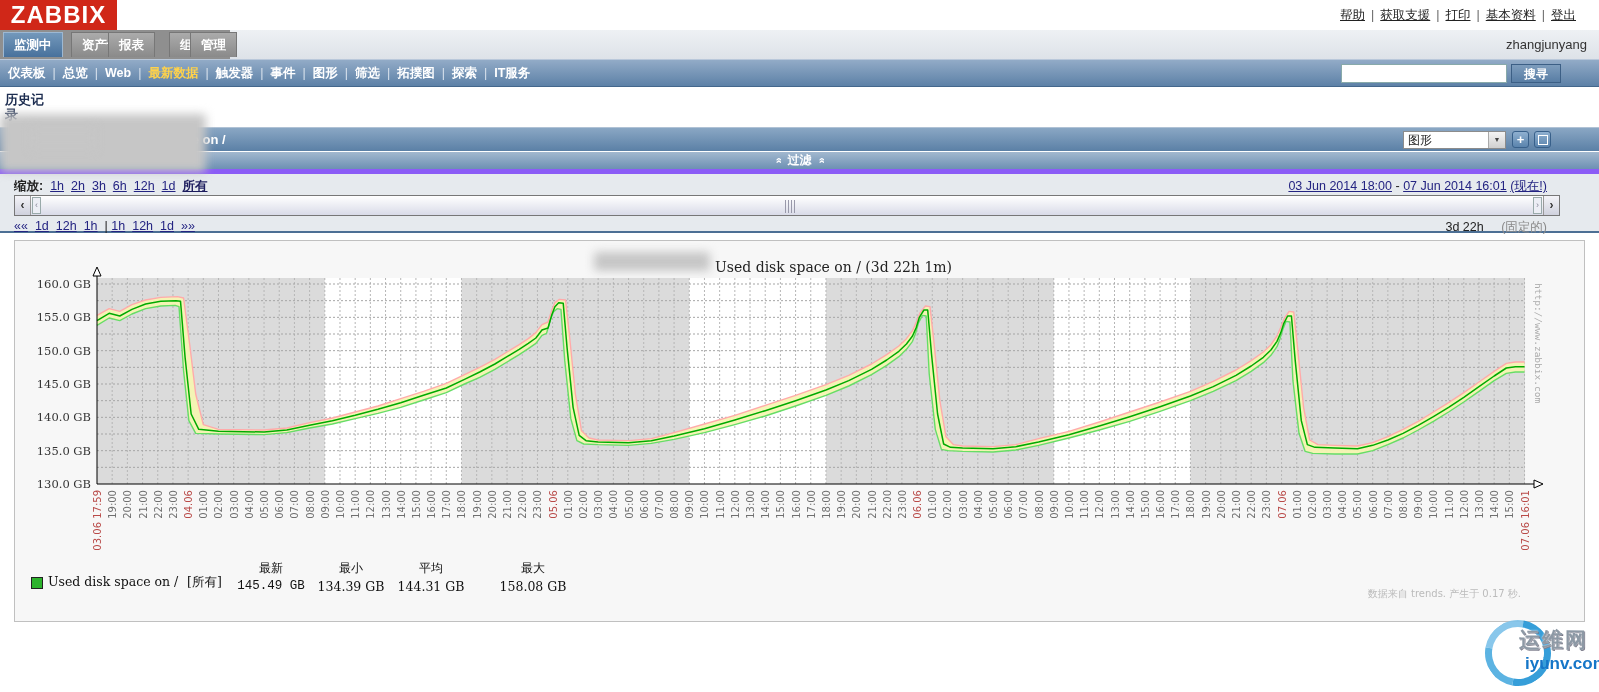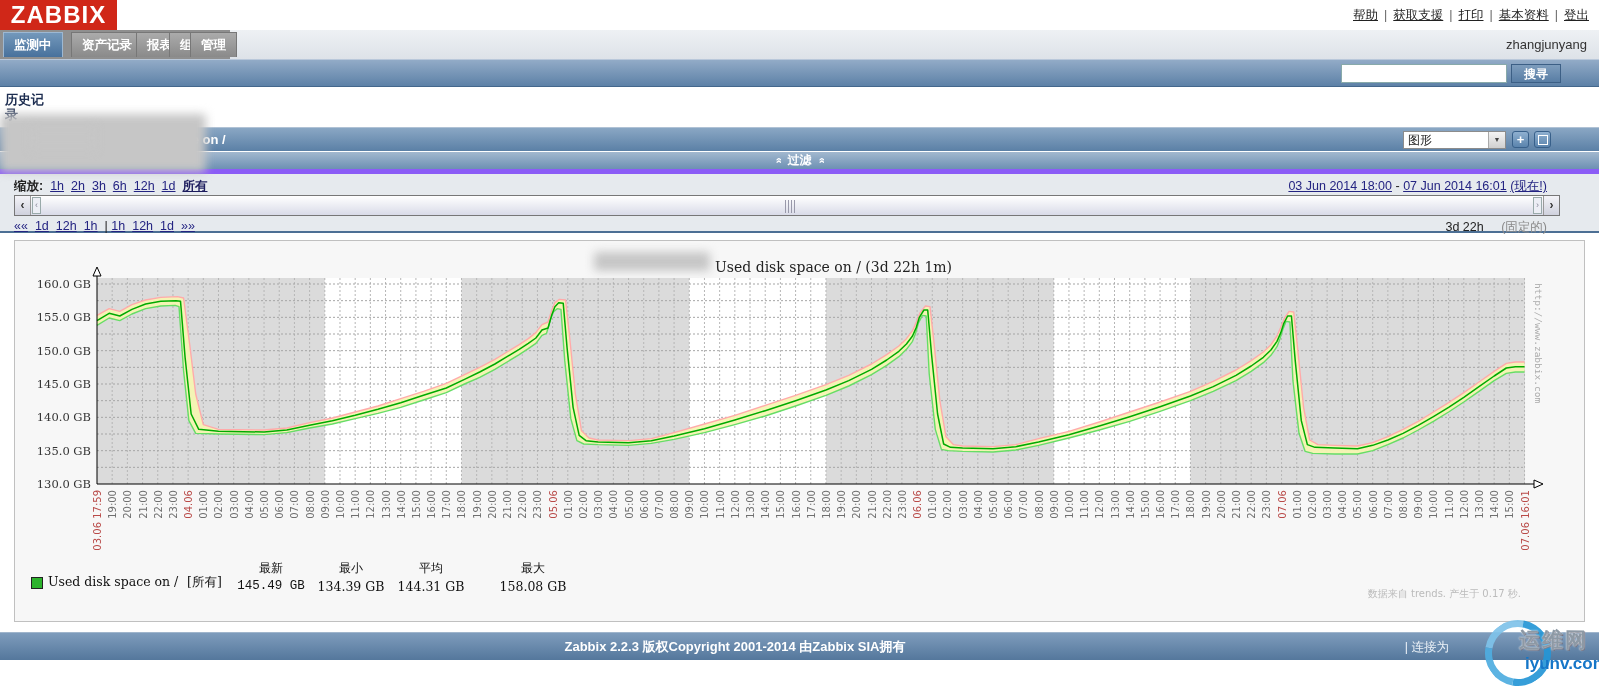--- a/index.html
+++ b/index.html
@@ -3,21 +3,21 @@
 <meta charset="utf-8">
 <style>
   html,body{margin:0;padding:0;background:#fff;}
   body{font-family:"Liberation Sans",sans-serif;}
   #page{position:relative;width:1599px;height:692px;background:#fff;overflow:hidden;padding-left:32px;}
 
   
   .topbar{position:absolute;left:0;top:0;width:1599px;height:30px;background:#fff;}
   .logo{position:absolute;left:0;top:0;width:117px;height:30px;background:#d02718;color:#fff;
         font-size:24px;font-weight:bold;letter-spacing:1px;line-height:30px;text-align:center;}
-  .toplinks{position:absolute;right:10px;top:7px;font-size:12.5px;color:#333;margin-left:37px;}
+  .toplinks{position:absolute;right:23px;top:7px;font-size:12.5px;color:#333;margin-left:37px;}
   .toplinks a{color:#222;text-decoration:underline;cursor:pointer;}
   .toplinks .sep{color:#666;margin:0 6px;text-decoration:none;}
 
   
   .tabsrow{position:absolute;left:0;top:30px;width:1599px;height:29px;
            background:linear-gradient(#eef1f4,#dde2e8);}
   .tabstrip{position:absolute;left:0;top:0;width:230px;height:29px;background:#8f8f8f;}
   .tab{position:absolute;top:2px;height:25px;line-height:25px;padding:0 10px;color:#fff;
        font-size:12.5px;font-weight:bold;background:linear-gradient(#ababab,#8a8a8a);
        border:1px solid #777;border-bottom:none;box-sizing:border-box;cursor:pointer;}
@@ -131,27 +131,30 @@
     <div class="logo">ZABBIX</div>
     <div class="toplinks">
       <a>帮助</a><span class="sep">|</span><a>获取支援</a><span class="sep">|</span><a>打印</a><span class="sep">|</span><a>基本资料</a><span class="sep">|</span><a>登出</a>
     </div>
   </div>
 
   <div class="tabsrow">
     <div class="tabstrip"></div>
     <div class="tab active" style="left:3px;">监测中</div>
     <div class="tab" style="left:54px;margin-left:17px;">资产记录</div>
-    <div class="tab" style="left:136px;">报表</div>
+    <div class="tab" style="left:108px;">报表</div>
     <div class="tab" style="left:169px;">组态</div>
     <div class="tab" style="left:190px;">管理</div>
     <div class="username">zhangjunyang</div>
   </div>
 
   <div class="menubar">
+    <div class="menuitems">
+      <a>仪表板</a><span class="sep">|</span><a>总览</a><span class="sep">|</span><a>Web</a><span class="sep">|</span><a class="selected">最新数据</a><span class="sep">|</span><a>触发器</a><span class="sep">|</span><a>事件</a><span class="sep">|</span><a>图形</a><span class="sep">|</span><a>筛选</a><span class="sep">|</span><a>拓撲图</a><span class="sep">|</span><a>探索</a><span class="sep">|</span><a>IT服务</a>
+    </div>
     <input class="searchbox" value="" style="">
     <div class="searchbtn">搜寻</div>
   </div>
 
   <div class="sidelabel">历史记录</div>
 
   <div class="titlebar">
     <div class="titletext">Used disk space on /</div>
     <div class="graphselect">
       <span class="gtxt">图形</span>
@@ -438,24 +441,20 @@
         <div class="sh">最大</div>
         <div class="sv">158.08 GB</div>
       </div>
     </div>
     <div class="blurbox" style="left:579px;top:11px;width:116px;height:19px;"></div>
   </div>
 
   <div class="blurbox" style="left:0;top:114px;width:206px;height:58px;"></div>
   <div class="blurbox" style="left:30px;top:126px;width:66px;height:24px;"></div>
 
-  <div class="footer">
-    <div class="footertext">Zabbix 2.2.3 版权Copyright 2001-2014 由Zabbix SIA拥有</div>
-    <div class="conntext">| 连接为</div>
-  </div>
 
   <div class="wm">
     <div class="ring"></div>
     <div class="site">运维网</div>
     <div class="url">iyunv.com</div>
   </div>
 
 </div>
 
 </body></html>

